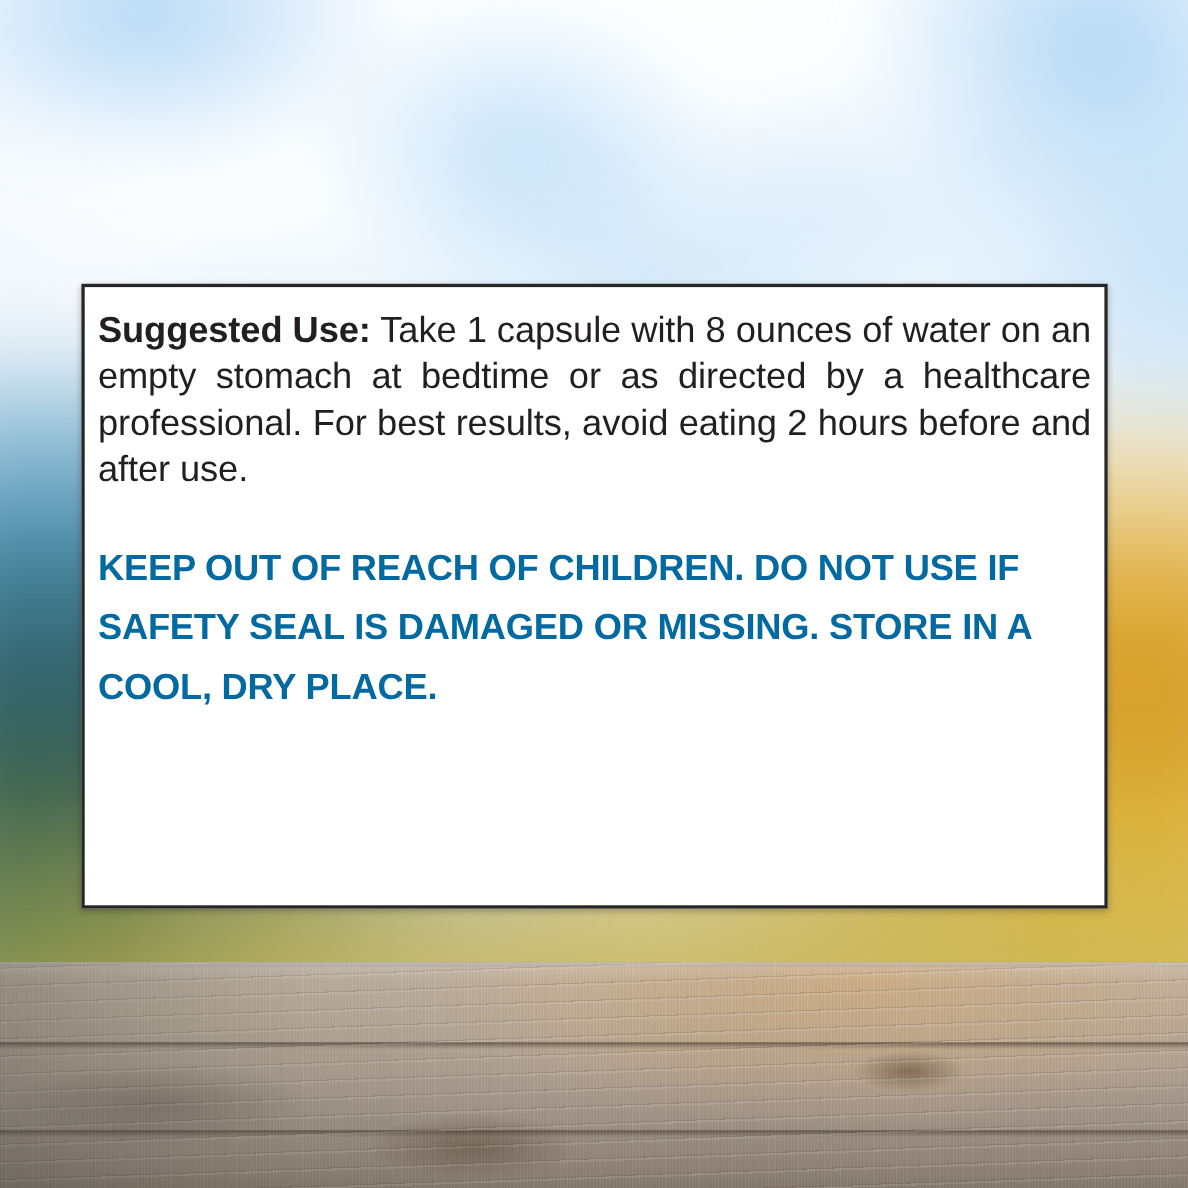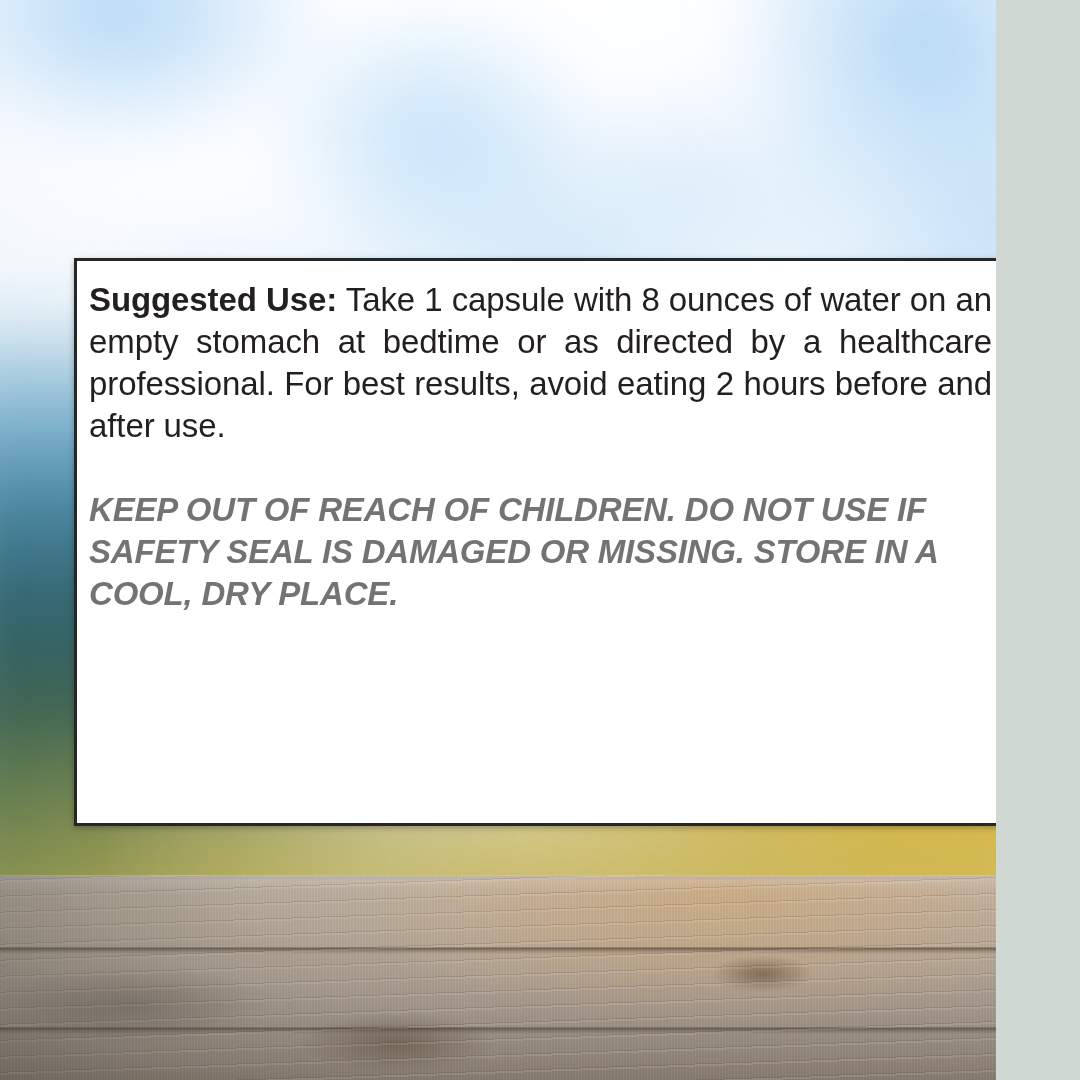--- a/index.html
+++ b/index.html
@@ -6,21 +6,21 @@
 
   html, body {
     width:1080px; height:1080px;
     overflow:hidden;
     background:#cfd8d2;
     font-family:"Liberation Sans", sans-serif;
   }
 
   #scene {
     position:relative;
-    width:996px; height:1080px;
+    width:1080px; height:1080px;
     overflow:hidden;
   }
 
   
   .bg-layer { position:absolute; inset:-60px; }
 
   .bg-sky {
     background:
       radial-gradient(120% 70% at 50% 0%,   #ffffff 0%, #fbfdff 38%, #eef5fb 62%, #e3eef8 100%);
   }
@@ -150,26 +150,25 @@
     text-align:justify;
     text-justify:inter-word;
     letter-spacing:-0.1px;
     margin-bottom:42px;
   }
   .para:last-child { margin-bottom:0; }
   .para .lead { font-weight:bold; }
 
   .warning {
     font-size:33px;
-    line-height:42px;
-    color:#737373;
+    line-height:54px;
+    color:#0369a1;
     font-weight:bold;
     text-align:left;
     letter-spacing:-0.2px;
-    font-style:italic;
   }
 </style>
 </head>
 <body>
 
 <div id="scene">
 
   <div class="bg-layer bg-sky"></div>
   <div class="bg-layer bg-clouds"></div>
   <div class="bg-layer bg-left bg-soft"></div>

